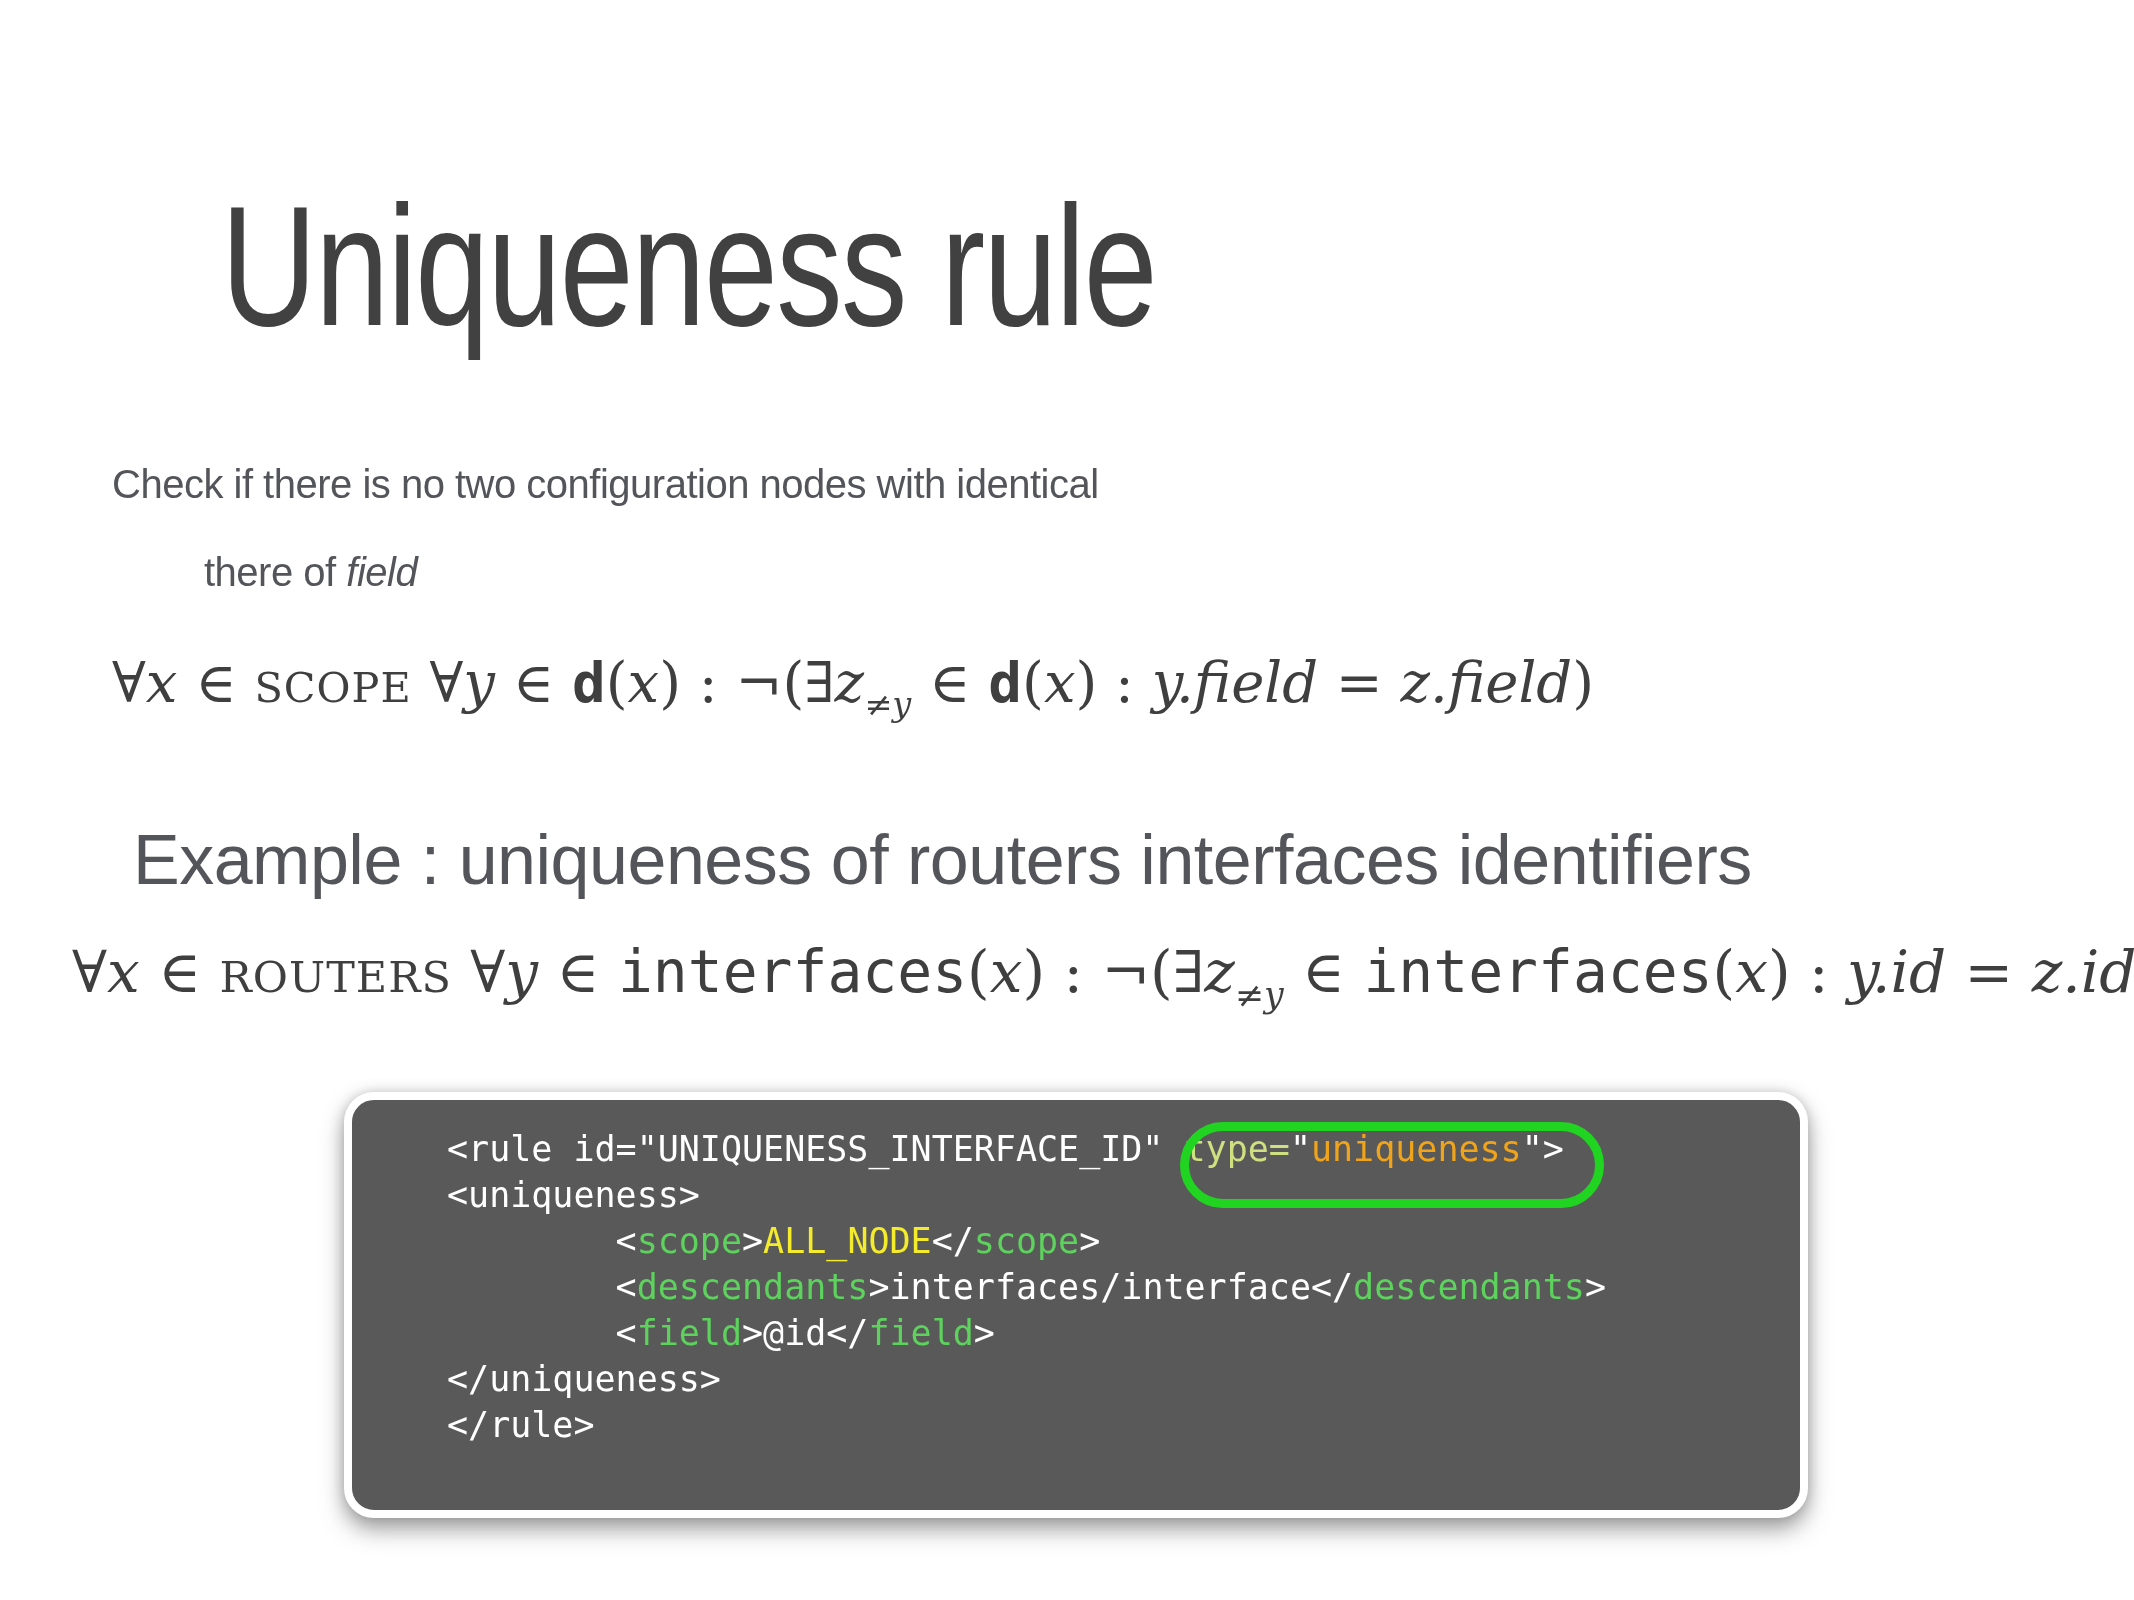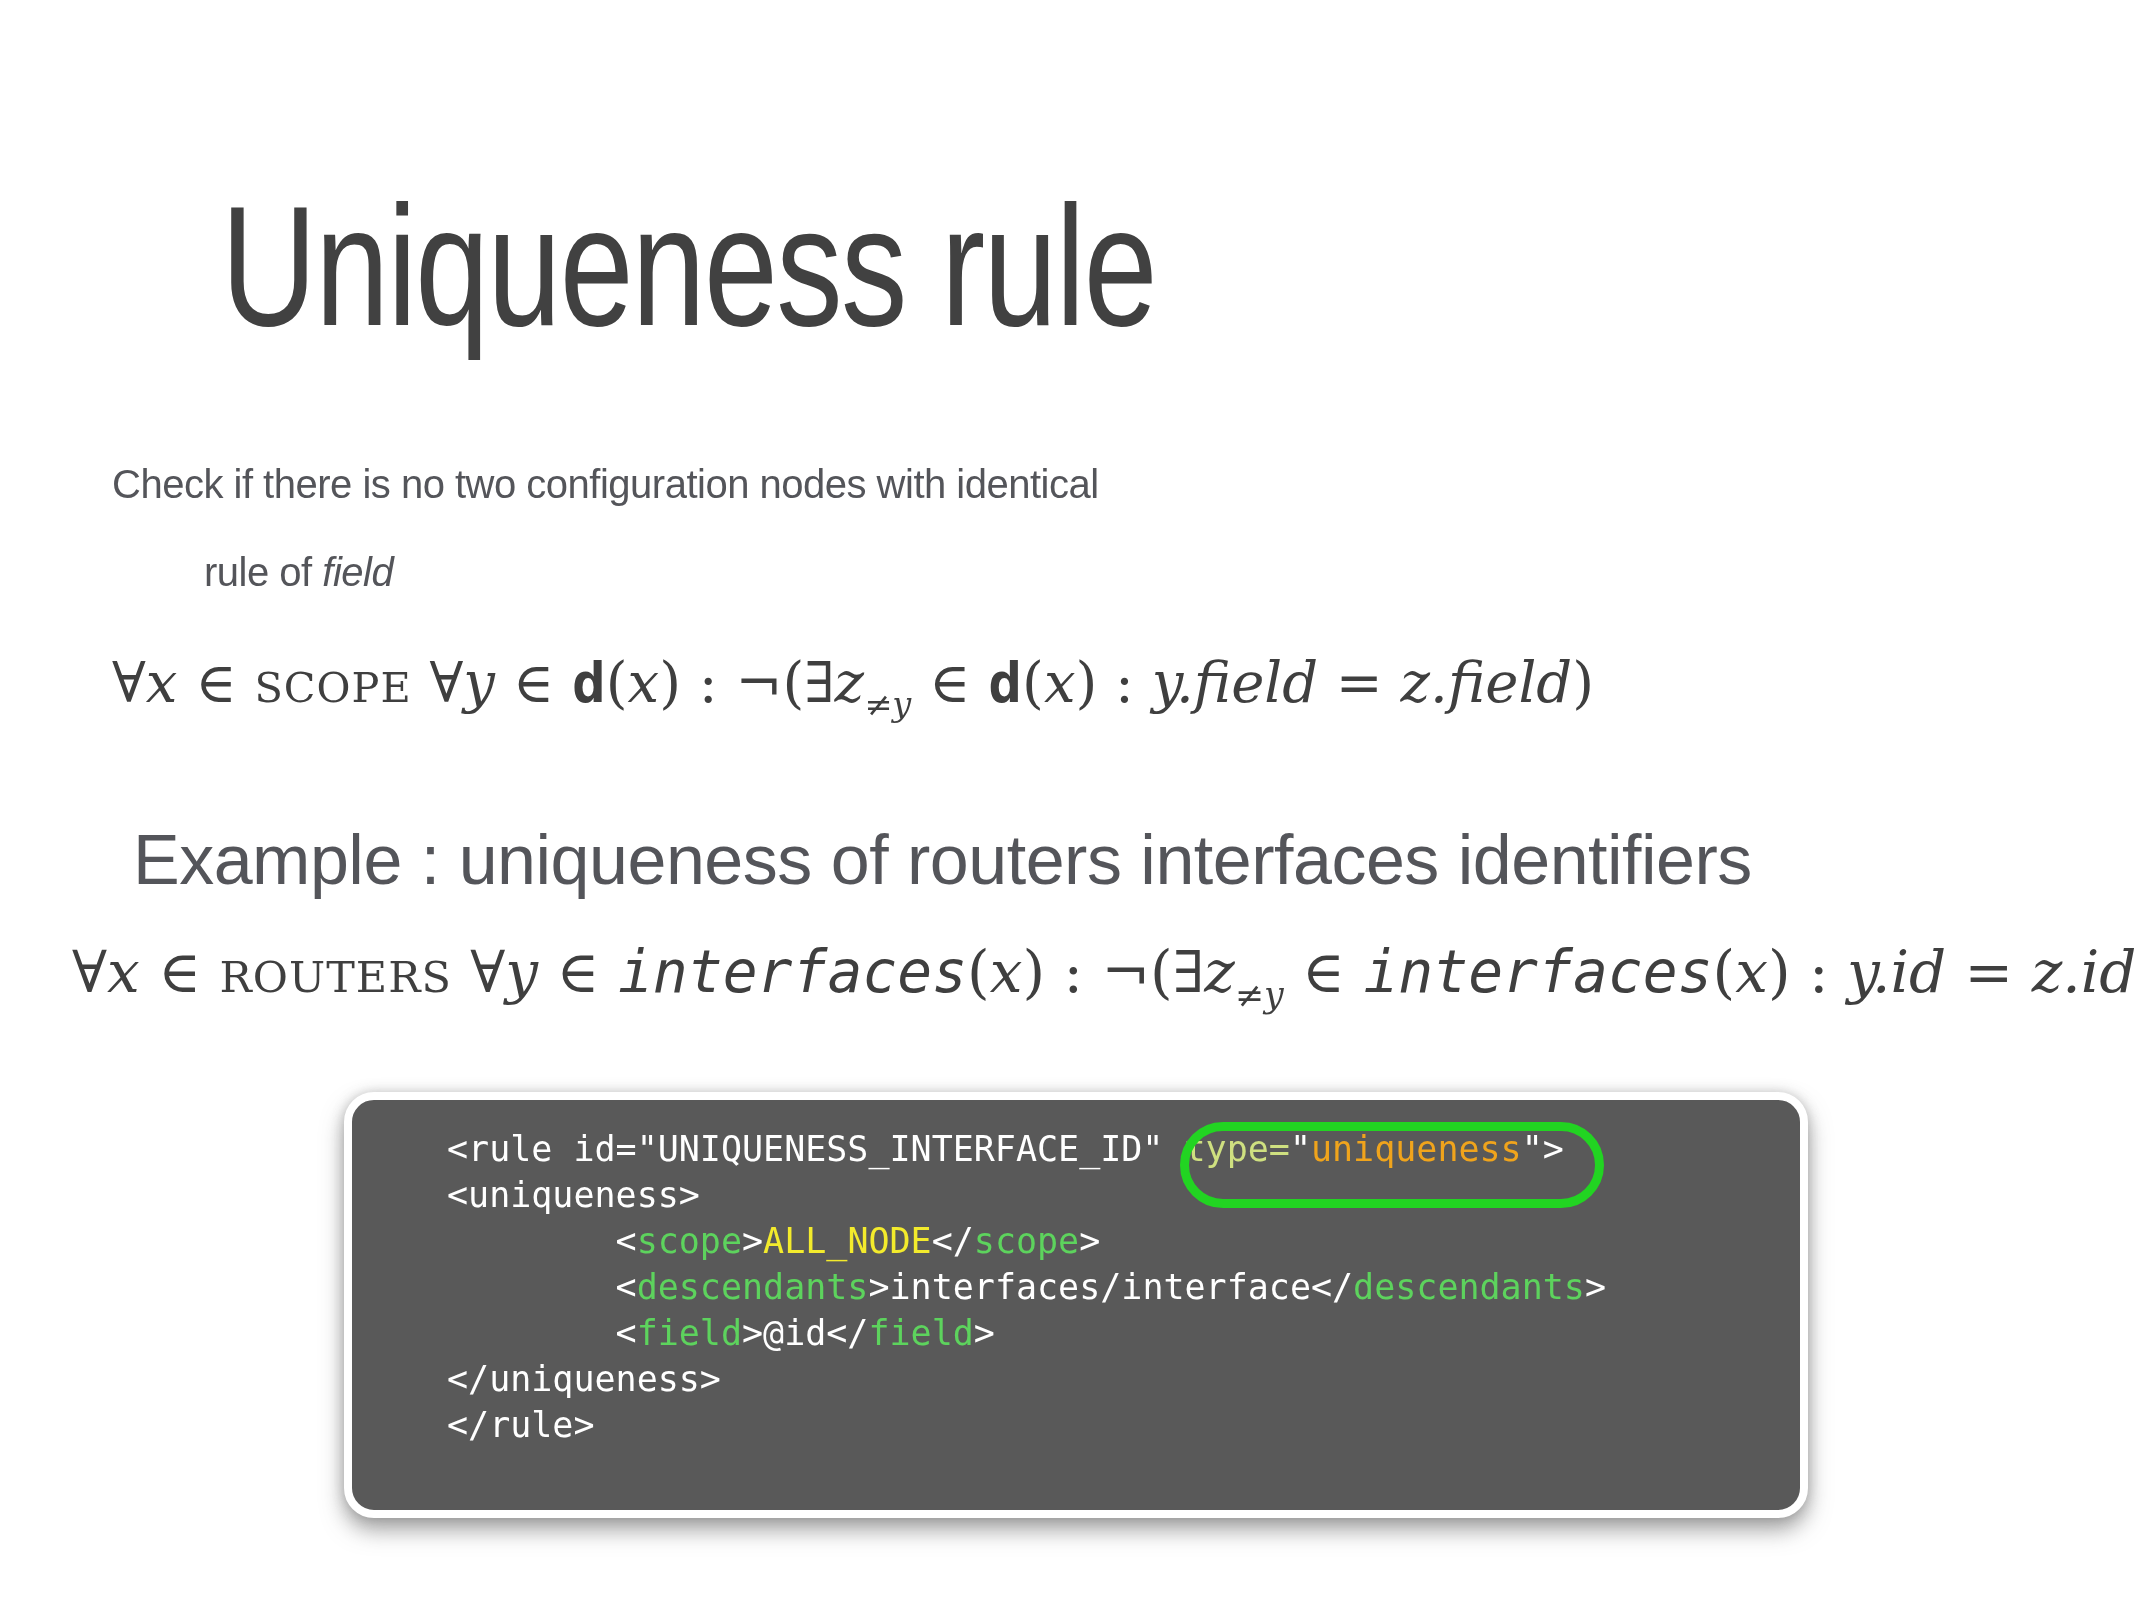--- a/index.html
+++ b/index.html
@@ -40,21 +40,21 @@
   .formula{
     position:absolute;white-space:pre;color:var(--formula-gray);
     font-family:"DejaVu Serif",serif;
   }
   .formula-1{left:112px;top:650px;font-size:56px;}
   .formula-2{left:72px;top:938px;font-size:58px;}
   .tk-rm{font-family:"DejaVu Serif",serif;}
   .tk-it{font-family:"DejaVu Serif",serif;font-style:italic;}
   .tk-sc{font-family:"DejaVu Serif",serif;font-size:0.74em;letter-spacing:1px;}
   .tk-tt{font-family:"DejaVu Sans Mono",monospace;font-weight:bold;}
-  .tk-ttr{font-family:"DejaVu Sans Mono",monospace;font-style:italic;}
+  .tk-ttr{font-family:"DejaVu Sans Mono",monospace;}
   .tk-sub{font-family:"DejaVu Serif",serif;font-style:italic;font-size:0.6em;vertical-align:-0.42em;}
   .example{
     position:absolute;left:133px;top:820px;
     font-size:70px;color:var(--body-gray);letter-spacing:-0.5px;
   }
   .codeblock{
     position:absolute;left:344px;top:1092px;
     width:1448px;height:410px;
     background:var(--code-bg);
     border:8px solid var(--code-border);
@@ -81,21 +81,21 @@
 </style>
 </head>
 <body>
 
 <div class="slide">
 
   <h1 class="title">Uniqueness rule</h1>
 
   <div class="para">
     <div class="para-line1">Check if there is no two configuration nodes with identical</div>
-    <div class="para-line2"><span>rule of </span><span class="em-italic">field</span></div>
+    <div class="para-line2"><span>there of </span><span class="em-italic">field</span></div>
   </div>
 
   <div class="formula formula-1"><span class="tk-rm">∀</span><span class="tk-it">x</span><span class="tk-rm"> ∈ </span><span class="tk-sc">SCOPE</span><span class="tk-rm"> ∀</span><span class="tk-it">y</span><span class="tk-rm"> ∈ </span><span class="tk-tt">d</span><span class="tk-rm">(</span><span class="tk-it">x</span><span class="tk-rm">) : ¬(∃</span><span class="tk-it">z</span><span class="tk-sub">≠y</span><span class="tk-rm"> ∈ </span><span class="tk-tt">d</span><span class="tk-rm">(</span><span class="tk-it">x</span><span class="tk-rm">) : </span><span class="tk-it">y.field</span><span class="tk-rm"> = </span><span class="tk-it">z.field</span><span class="tk-rm">)</span></div>
 
   <div class="example">Example : uniqueness of routers interfaces identifiers</div>
 
   <div class="formula formula-2"><span class="tk-rm">∀</span><span class="tk-it">x</span><span class="tk-rm"> ∈ </span><span class="tk-sc">ROUTERS</span><span class="tk-rm"> ∀</span><span class="tk-it">y</span><span class="tk-rm"> ∈ </span><span class="tk-ttr">interfaces</span><span class="tk-rm">(</span><span class="tk-it">x</span><span class="tk-rm">) : ¬(∃</span><span class="tk-it">z</span><span class="tk-sub">≠y</span><span class="tk-rm"> ∈ </span><span class="tk-ttr">interfaces</span><span class="tk-rm">(</span><span class="tk-it">x</span><span class="tk-rm">) : </span><span class="tk-it">y.id</span><span class="tk-rm"> = </span><span class="tk-it">z.id</span></div>
 
   <div class="codeblock">
     <div class="code-lines"><div class="code-line"><span class="tk-w">&lt;rule id="UNIQUENESS_INTERFACE_ID" </span><span class="tk-a">type=</span><span class="tk-w">"</span><span class="tk-o">uniqueness</span><span class="tk-w">"&gt;</span></div><div class="code-line"><span class="tk-w">&lt;uniqueness&gt;</span></div><div class="code-line"><span class="tk-w">        &lt;</span><span class="tk-g">scope</span><span class="tk-w">&gt;</span><span class="tk-y">ALL_NODE</span><span class="tk-w">&lt;/</span><span class="tk-g">scope</span><span class="tk-w">&gt;</span></div><div class="code-line"><span class="tk-w">        &lt;</span><span class="tk-g">descendants</span><span class="tk-w">&gt;interfaces/interface&lt;/</span><span class="tk-g">descendants</span><span class="tk-w">&gt;</span></div><div class="code-line"><span class="tk-w">        &lt;</span><span class="tk-g">field</span><span class="tk-w">&gt;@id&lt;/</span><span class="tk-g">field</span><span class="tk-w">&gt;</span></div><div class="code-line"><span class="tk-w">&lt;/uniqueness&gt;</span></div><div class="code-line"><span class="tk-w">&lt;/rule&gt;</span></div></div>

